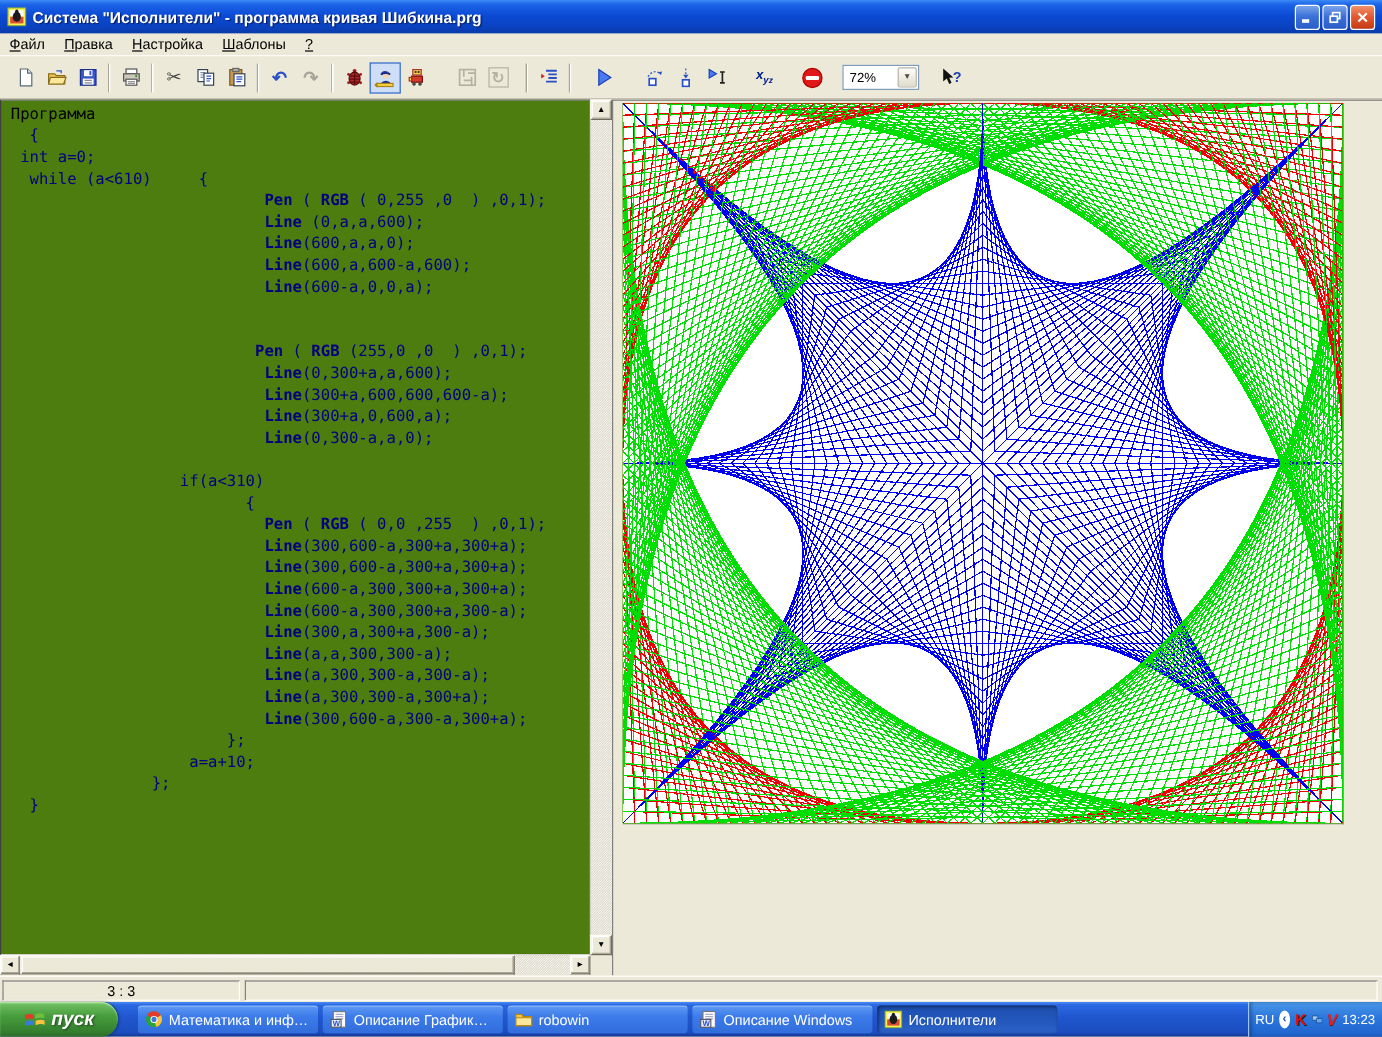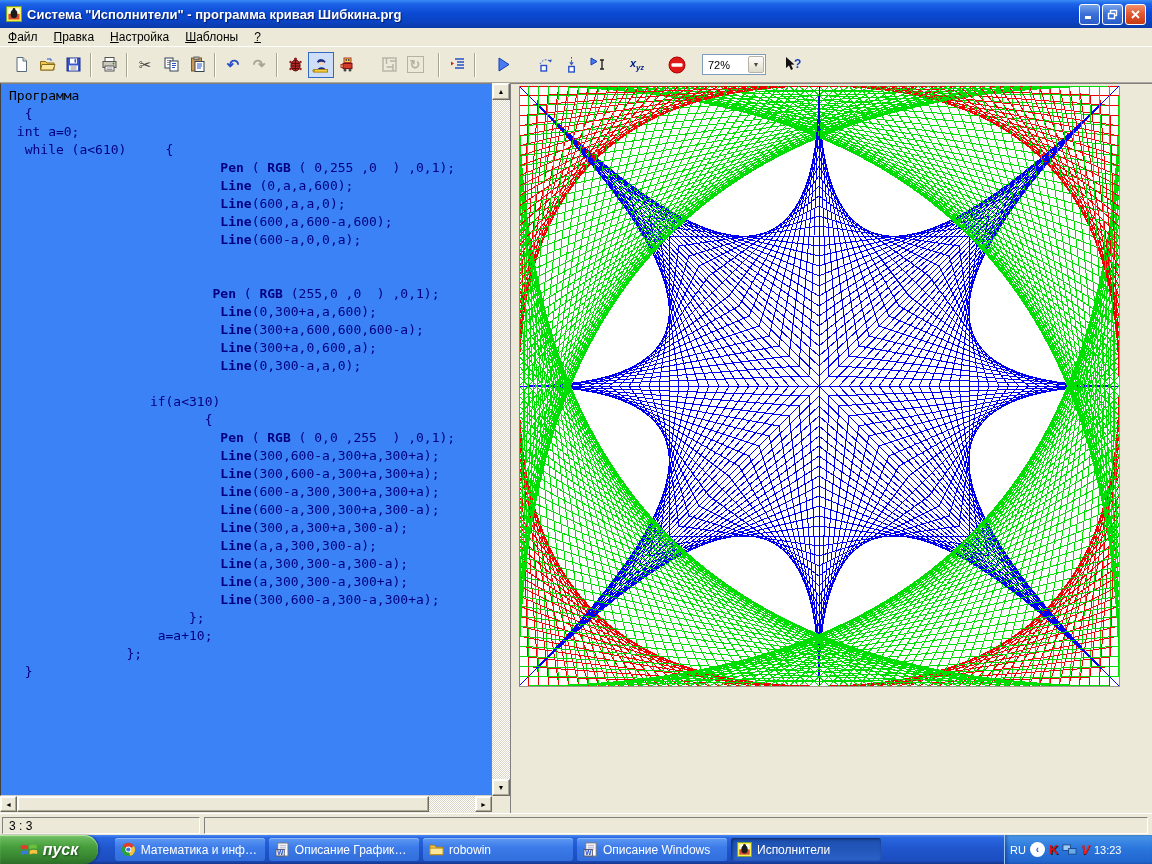--- a/index.html
+++ b/index.html
@@ -43,21 +43,21 @@
   .vars-g sub { font-size:8px; }
   .combo { width:64px; height:21px; background:#fff; border:1px solid #7f9db9; display:flex;
     align-items:center; margin-left:12px; flex:0 0 auto; }
   .combo-text { flex:1; font-size:11px; padding-left:5px; color:#000; }
   .combo-btn { width:16px; height:17px; margin-right:1px; background:linear-gradient(180deg,#fdfdfb,#e0dccb);
     border:1px solid #b5b2a5; border-radius:2px; font-size:7px; display:flex; align-items:center; justify-content:center; color:#4d4a41;}
 
   
   .main { position:absolute; left:0; top:83px; width:1152px; height:730px; background:#ece9d8; }
 
-  .code-panel { position:absolute; left:0; top:0; width:492px; height:713px; background:#3b82f6;
+  .code-panel { position:absolute; left:0; top:0; width:492px; height:713px; background:#4d7c0f;
     border:1px solid; border-color:#808080 #808080 #d4d0c8 #404040; overflow:hidden; }
   pre.code { font-family:"DejaVu Sans Mono",monospace; font-size:13px; line-height:18px;
     color:#000080; padding:3px 0 0 8px; }
   pre.code b { font-weight:bold; }
   pre.code .kblack { color:#000; }
 
   .vscroll { position:absolute; left:492px; top:0; width:18px; height:713px;
     background-color:#d9d5c5;
     background-image:linear-gradient(45deg,#fff 25%,transparent 25%,transparent 75%,#fff 75%),
                      linear-gradient(45deg,#fff 25%,transparent 25%,transparent 75%,#fff 75%);
@@ -80,41 +80,41 @@
   .right-panel { position:absolute; left:510px; top:0; width:642px; height:730px; background:#ece9d8;
     border-left:1px solid #808080; border-top:1px solid #808080; }
   .canvas { position:absolute; left:8px; top:2px; width:601px; height:601px; background:#fff;
     border-right:1px solid #9a978a; border-bottom:1px solid #9a978a; }
   .canvas svg { display:block; shape-rendering:crispEdges; }
 
   
   .statusbar { position:absolute; left:0; top:813px; width:1152px; height:22px; background:#ece9d8;
     border-top:1px solid #fff; }
   .status-cell { position:absolute; top:3px; height:17px; border:1px solid;
-    border-color:#808080 #fff #fff #808080; font-size:12px; color:#000; padding:1px 6px; }
+    border-color:#808080 #fff #fff #808080; font-size:12px; color:#000; padding:1px 6px;text-align:center; }
   .status-cell.c1 { left:2px; width:198px; }
   .status-cell.c2 { left:204px; width:944px; }
 
   
   .taskbar { position:absolute; left:0; top:835px; width:1152px; height:29px;
     background:linear-gradient(180deg,#4b8bf5 0%,#2968e2 9%,#2056cd 45%,#1c4dc0 88%,#15368c 100%);
     display:flex; align-items:center; }
   .start { position:absolute; left:0; top:0; width:98px; height:29px;
     background:linear-gradient(180deg,#74c368 0%,#479e3c 40%,#368330 80%,#2c6e28 100%);
     border-radius:0 14px 14px 0; box-shadow:inset 0 1px 1px #b8e8a8, 1px 0 3px rgba(0,0,0,.4);
     display:flex; align-items:center; justify-content:center; gap:5px;
     color:#fff; font-weight:bold; font-style:italic; font-size:16px; text-shadow:1px 1px 2px rgba(0,0,0,.5); }
   .task-btn { position:absolute; top:3px; height:23px; width:150px; border-radius:3px;
     background:linear-gradient(180deg,#5f9af2 0%,#3d7bea 40%,#3370de 90%);
     box-shadow:inset 0 1px 0 #8cb7f7; display:flex; align-items:center; gap:5px; padding:0 6px;
     color:#fff; font-size:12px; white-space:nowrap; overflow:hidden; }
   .task-btn.active { background:linear-gradient(180deg,#1c4fae 0%,#2458bc 60%,#2c62c8 100%);
     box-shadow:inset 1px 1px 3px rgba(0,0,20,.55); }
   .task-btn .tlabel { overflow:hidden; text-overflow:ellipsis; }
-  .tray { position:absolute; right:0; top:0; width:148px; height:29px;
+  .tray { position:absolute; right:0; top:0; width:112px; height:29px;
     background:linear-gradient(180deg,#4a97e8 0%,#2b77dd 45%,#1f63cc 100%);
     border-left:1px solid #9cc4f5; box-shadow:inset 2px 0 3px rgba(0,0,40,.3);
     display:flex; align-items:center; gap:4px; padding:0 6px 0 5px; color:#fff; font-size:11px; }
   .chev { width:15px; height:15px; background:#fff; border-radius:50%; color:#1a55c8;
     font-weight:bold; font-size:10px; display:flex; align-items:center; justify-content:center; }
   .trayK { color:#e01010; font-weight:bold; font-size:13px; text-shadow:1px 1px 0 #222; }
   .trayV { color:#e42222; font-weight:bold; font-style:italic; font-size:13px; text-shadow:0 1px 0 #611; }
   .clock { font-size:11px; }
 </style>
 </head>

